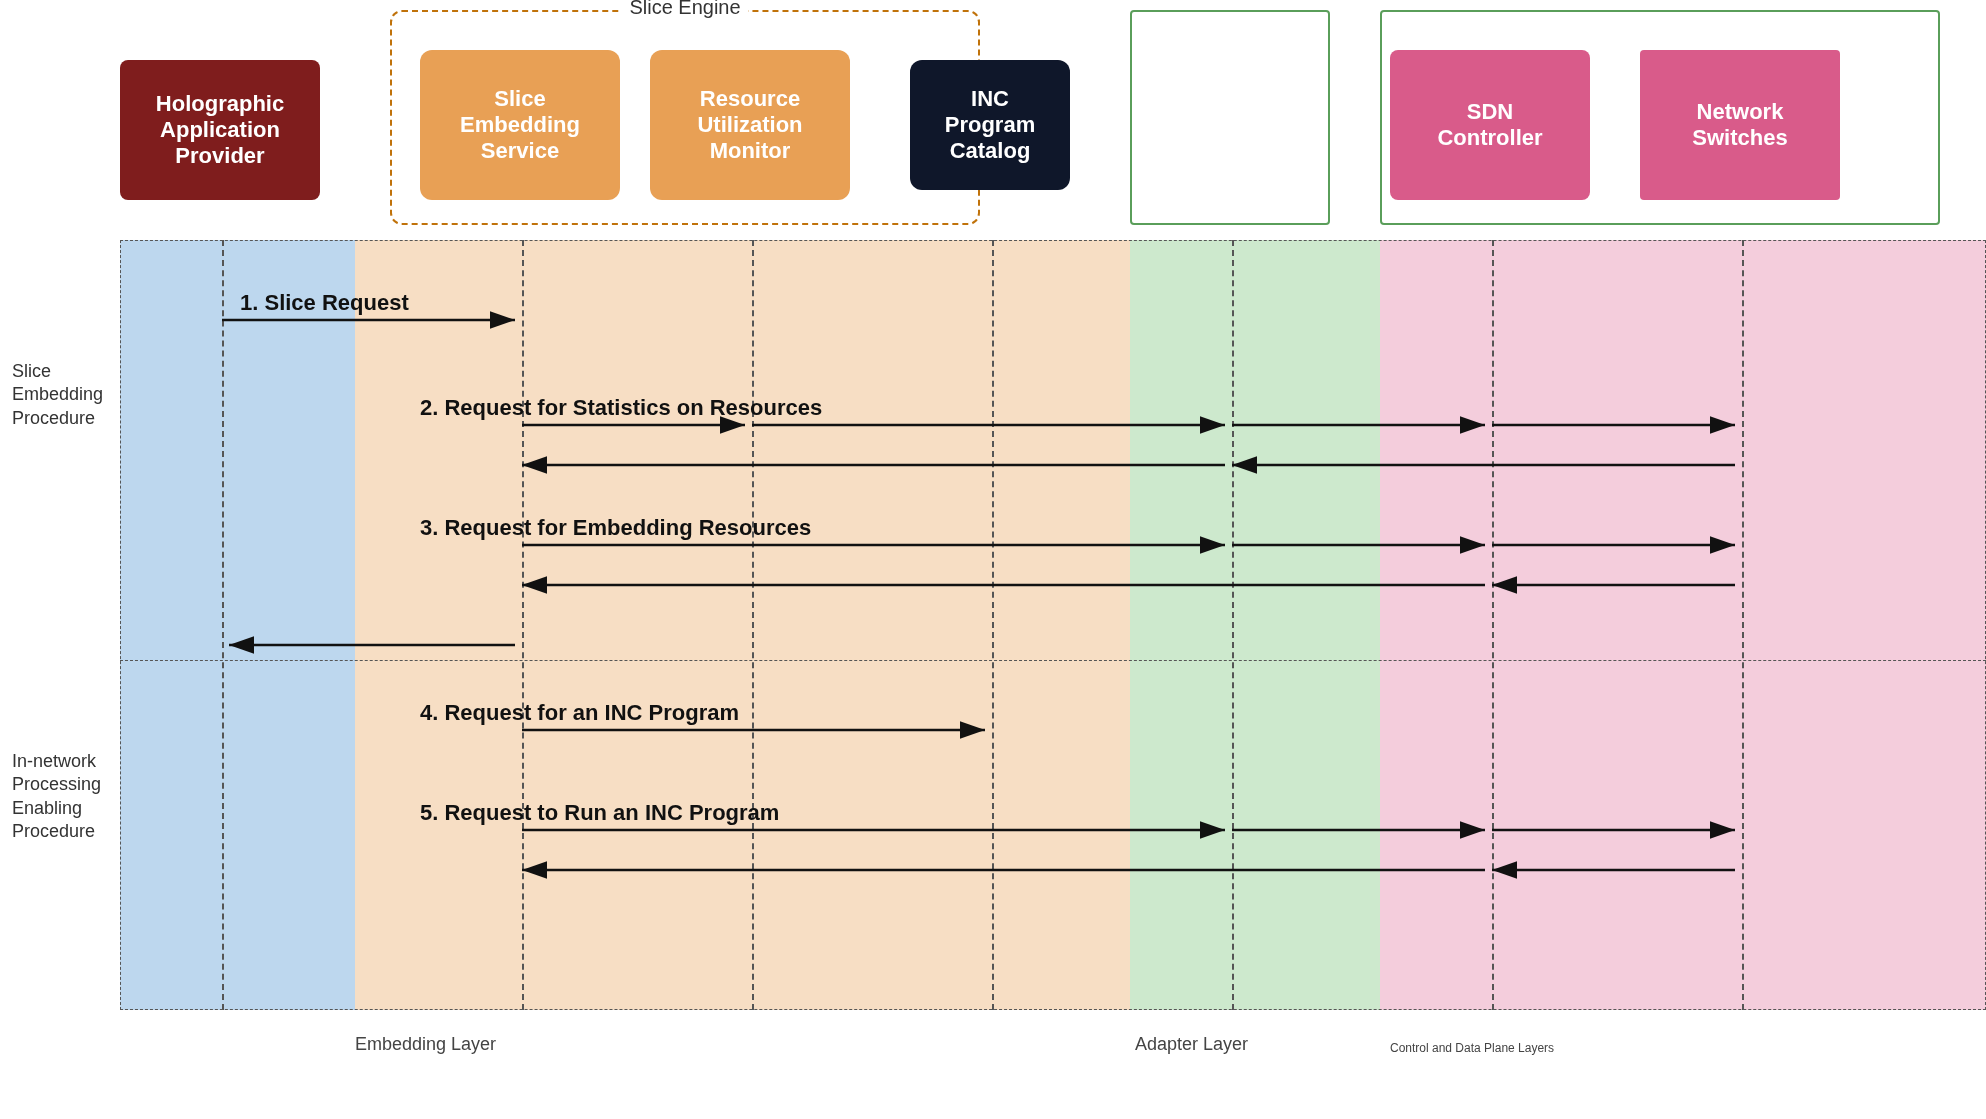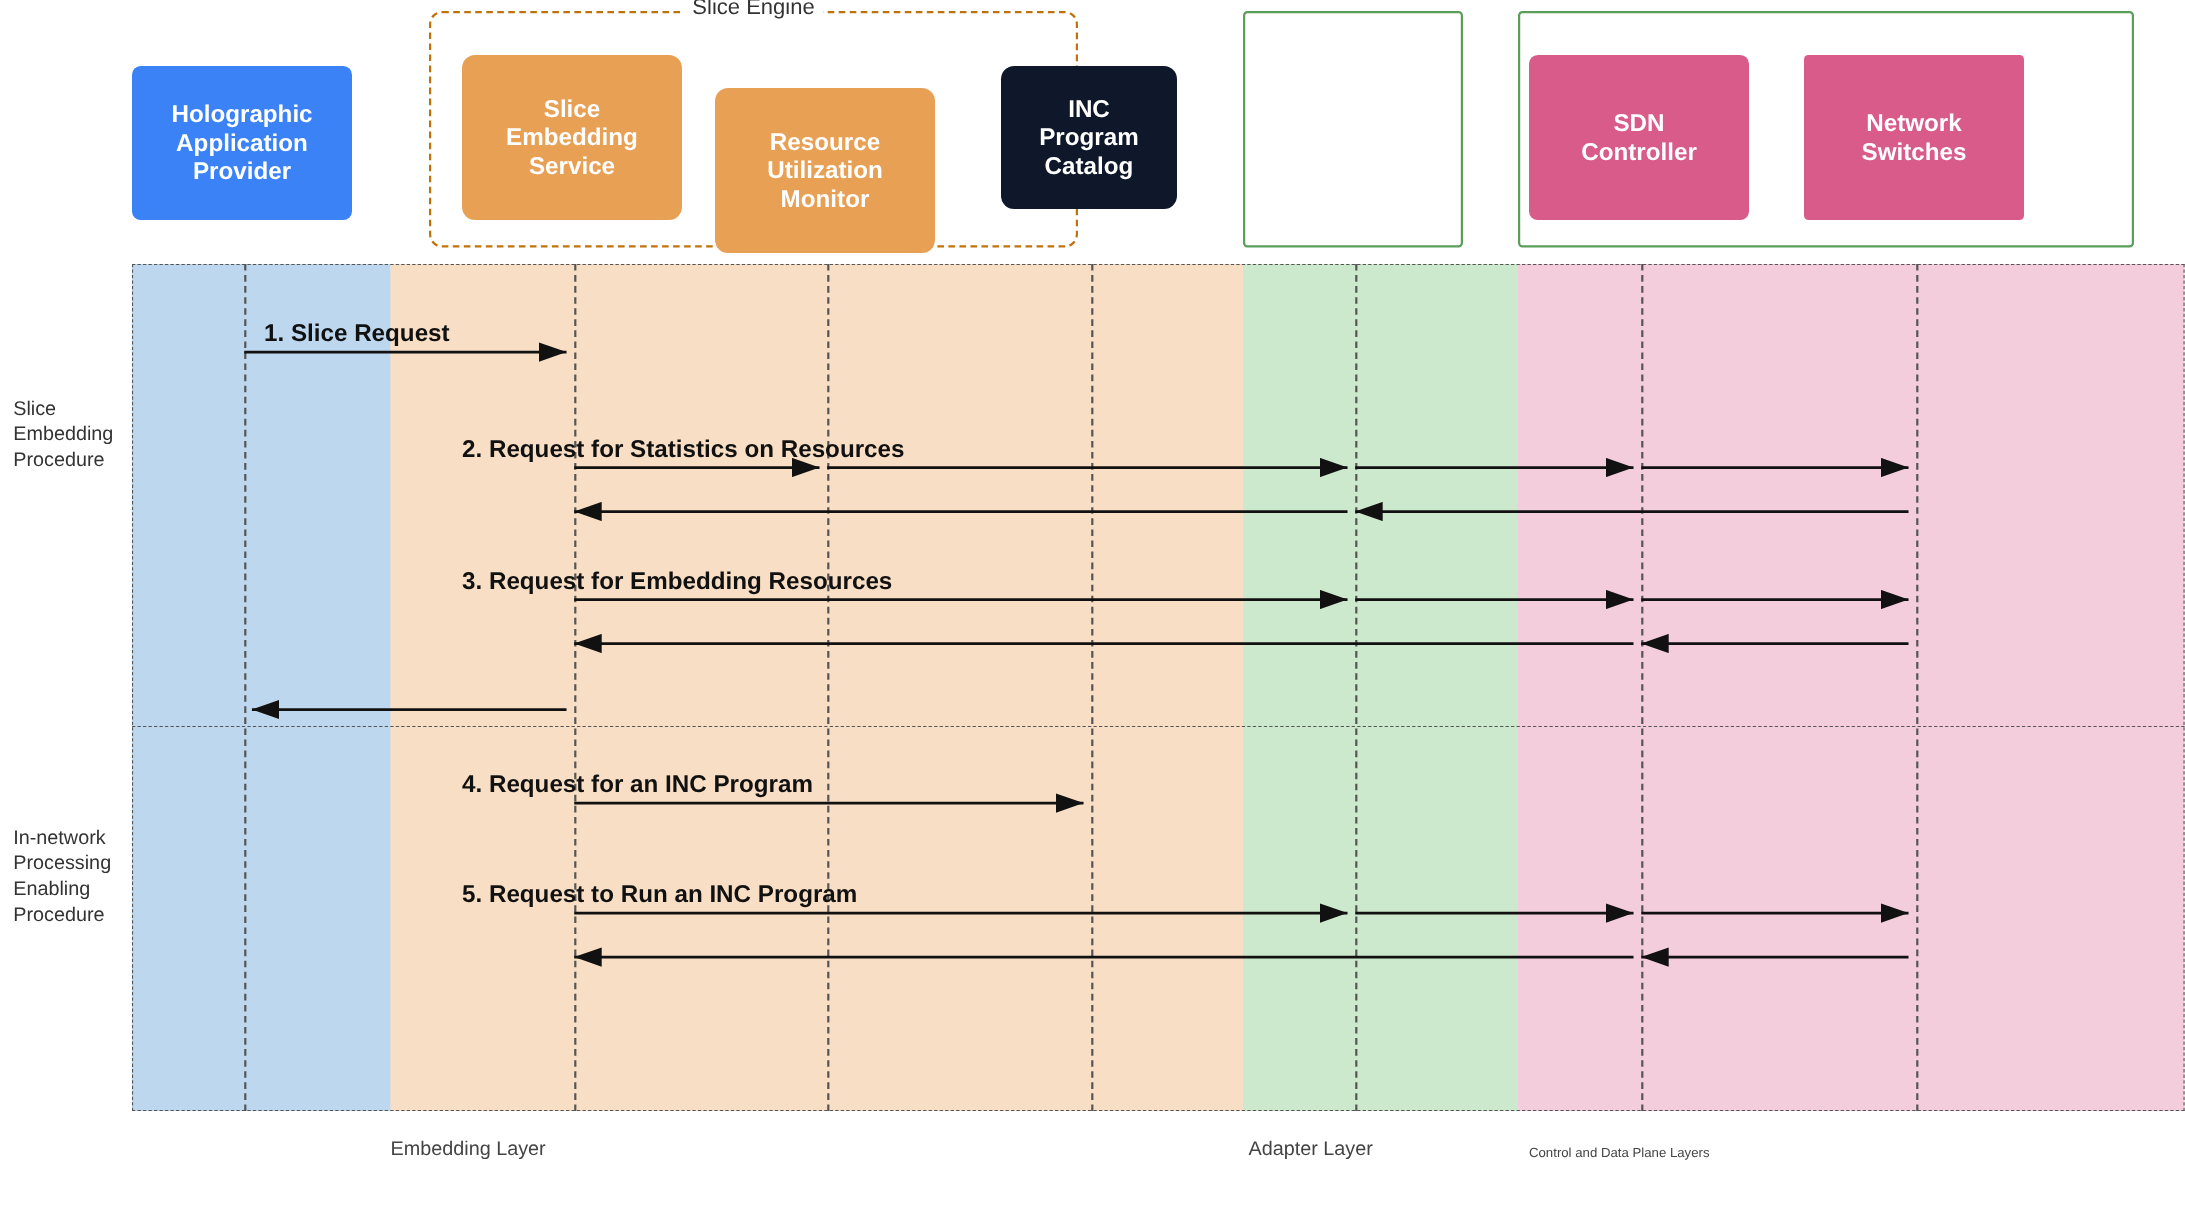--- a/index.html
+++ b/index.html
@@ -24,21 +24,21 @@
       text-align: center;
       font-weight: bold;
       border-radius: 12px;
       padding: 10px 8px;
       display: flex;
       align-items: center;
       justify-content: center;
     }
 
     .actor-holographic {
-      background: #3b82f6;
+      background: #7f1d1d;
       color: white;
       font-size: 22px;
       width: 200px;
       height: 140px;
       left: 120px;
       top: 60px;
       border-radius: 8px;
     }
 
     
@@ -87,21 +87,20 @@
       height: 150px;
       position: absolute;
       left: 650px;
       top: 50px;
       border-radius: 12px;
       text-align: center;
       display: flex;
       align-items: center;
       justify-content: center;
       font-weight: bold;
-      margin-top: 30px;
     }
 
     .actor-inc {
       background: #0f172a;
       color: white;
       font-size: 22px;
       width: 160px;
       height: 130px;
       position: absolute;
       left: 910px;

